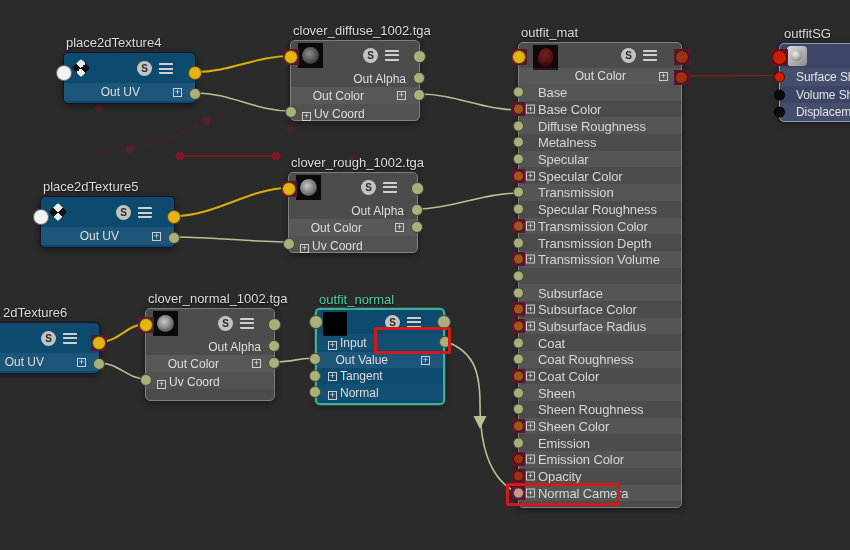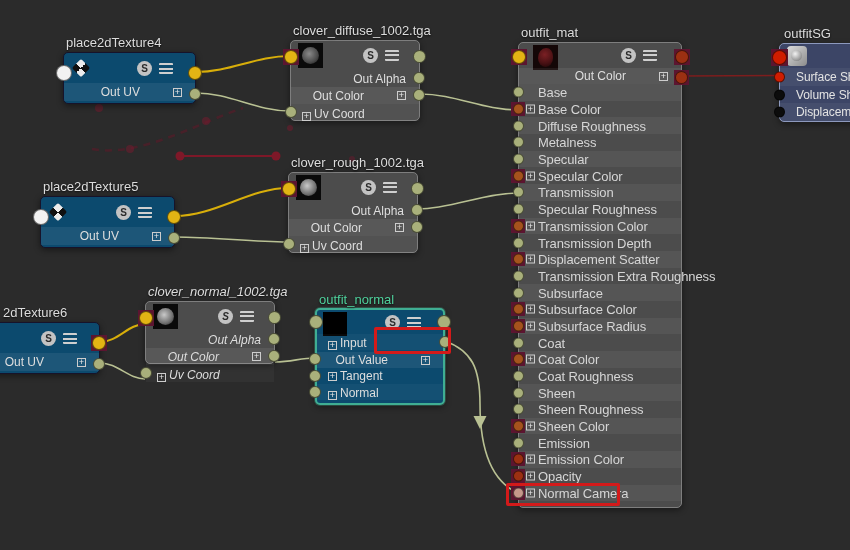--- a/index.html
+++ b/index.html
@@ -196,21 +196,21 @@
     <div class="row out lighter" style="height:17px;">
       <span class="lbl">Out Color</span>
       <span class="exp"></span>
     </div>
     <div class="row in faint" style="height:17px;">
       <span class="exp"></span>
       <span class="lbl">Uv Coord</span>
     </div>
   </div>
 
-  <div class="node gray" style="left:145px;top:301px;width:130px;height:63px;font-style:italic;">
+  <div class="node gray" style="left:145px;top:308px;width:130px;height:93px;">
     <div class="n-title">clover_normal_1002.tga</div>
     <span class="sq" style="left:-8px;top:8px;width:16px;height:16px;"></span>
     <span class="dot c-yellow" style="left:-7px;top:9px;width:14px;height:14px;"></span>
     <span class="dot c-sage" style="right:-6.5px;top:9px;width:13px;height:13px;"></span>
     <span class="dot c-sage" style="right:-6px;top:31px;width:12px;height:12px;"></span>
     <span class="dot c-sage" style="right:-6px;top:48px;width:12px;height:12px;"></span>
     <span class="dot c-sage" style="left:-6px;top:65px;width:12px;height:12px;"></span>
     <div class="hdr" style="height:29px;padding-right:20px;">
       <span class="thumb tex"></span>
       <span class="spacer"></span>
@@ -349,28 +349,27 @@
 
           <span class="mdot"></span>
 
           <span class="lbl">Transmission Depth</span>
         </div>
 
         <div class="m-row p-color has-exp">
           <span class="msq"></span>
           <span class="mdot"></span>
           <span class="exp"></span>
-          <span class="lbl">Displacement Scatter</span>
-        </div>
-
-        <div class="m-row p-value">
-
-          <span class="mdot"></span>
-
-          <span class="lbl">Transmission Extra Roughness</span>
+          <span class="lbl">Transmission Volume</span>
+        </div>
+
+        <div class="m-row p-value">
+
+          <span class="mdot"></span>
+
         </div>
 
         <div class="m-row p-value">
 
           <span class="mdot"></span>
 
           <span class="lbl">Subsurface</span>
         </div>
 
         <div class="m-row p-color has-exp">
@@ -387,32 +386,32 @@
           <span class="lbl">Subsurface Radius</span>
         </div>
 
         <div class="m-row p-value">
 
           <span class="mdot"></span>
 
           <span class="lbl">Coat</span>
         </div>
 
+        <div class="m-row p-value">
+
+          <span class="mdot"></span>
+
+          <span class="lbl">Coat Roughness</span>
+        </div>
+
         <div class="m-row p-color has-exp">
           <span class="msq"></span>
           <span class="mdot"></span>
           <span class="exp"></span>
           <span class="lbl">Coat Color</span>
-        </div>
-
-        <div class="m-row p-value">
-
-          <span class="mdot"></span>
-
-          <span class="lbl">Coat Roughness</span>
         </div>
 
         <div class="m-row p-value">
 
           <span class="mdot"></span>
 
           <span class="lbl">Sheen</span>
         </div>
 
         <div class="m-row p-value">

